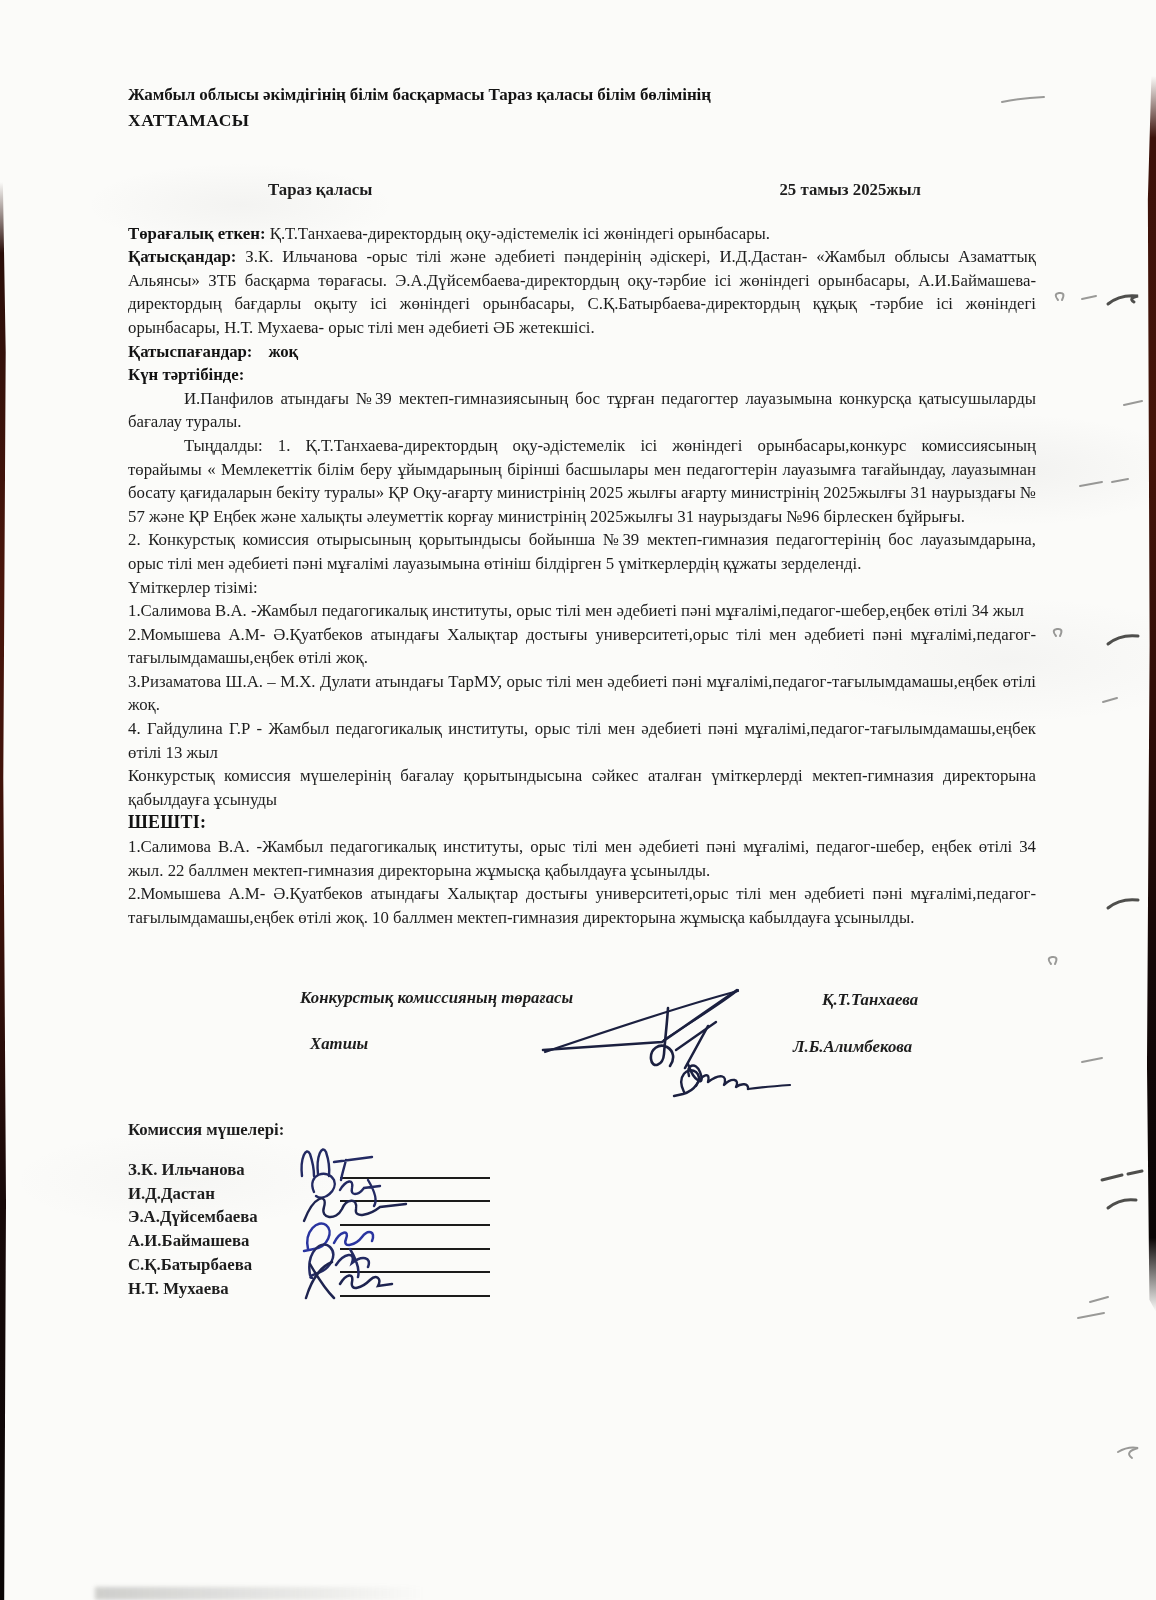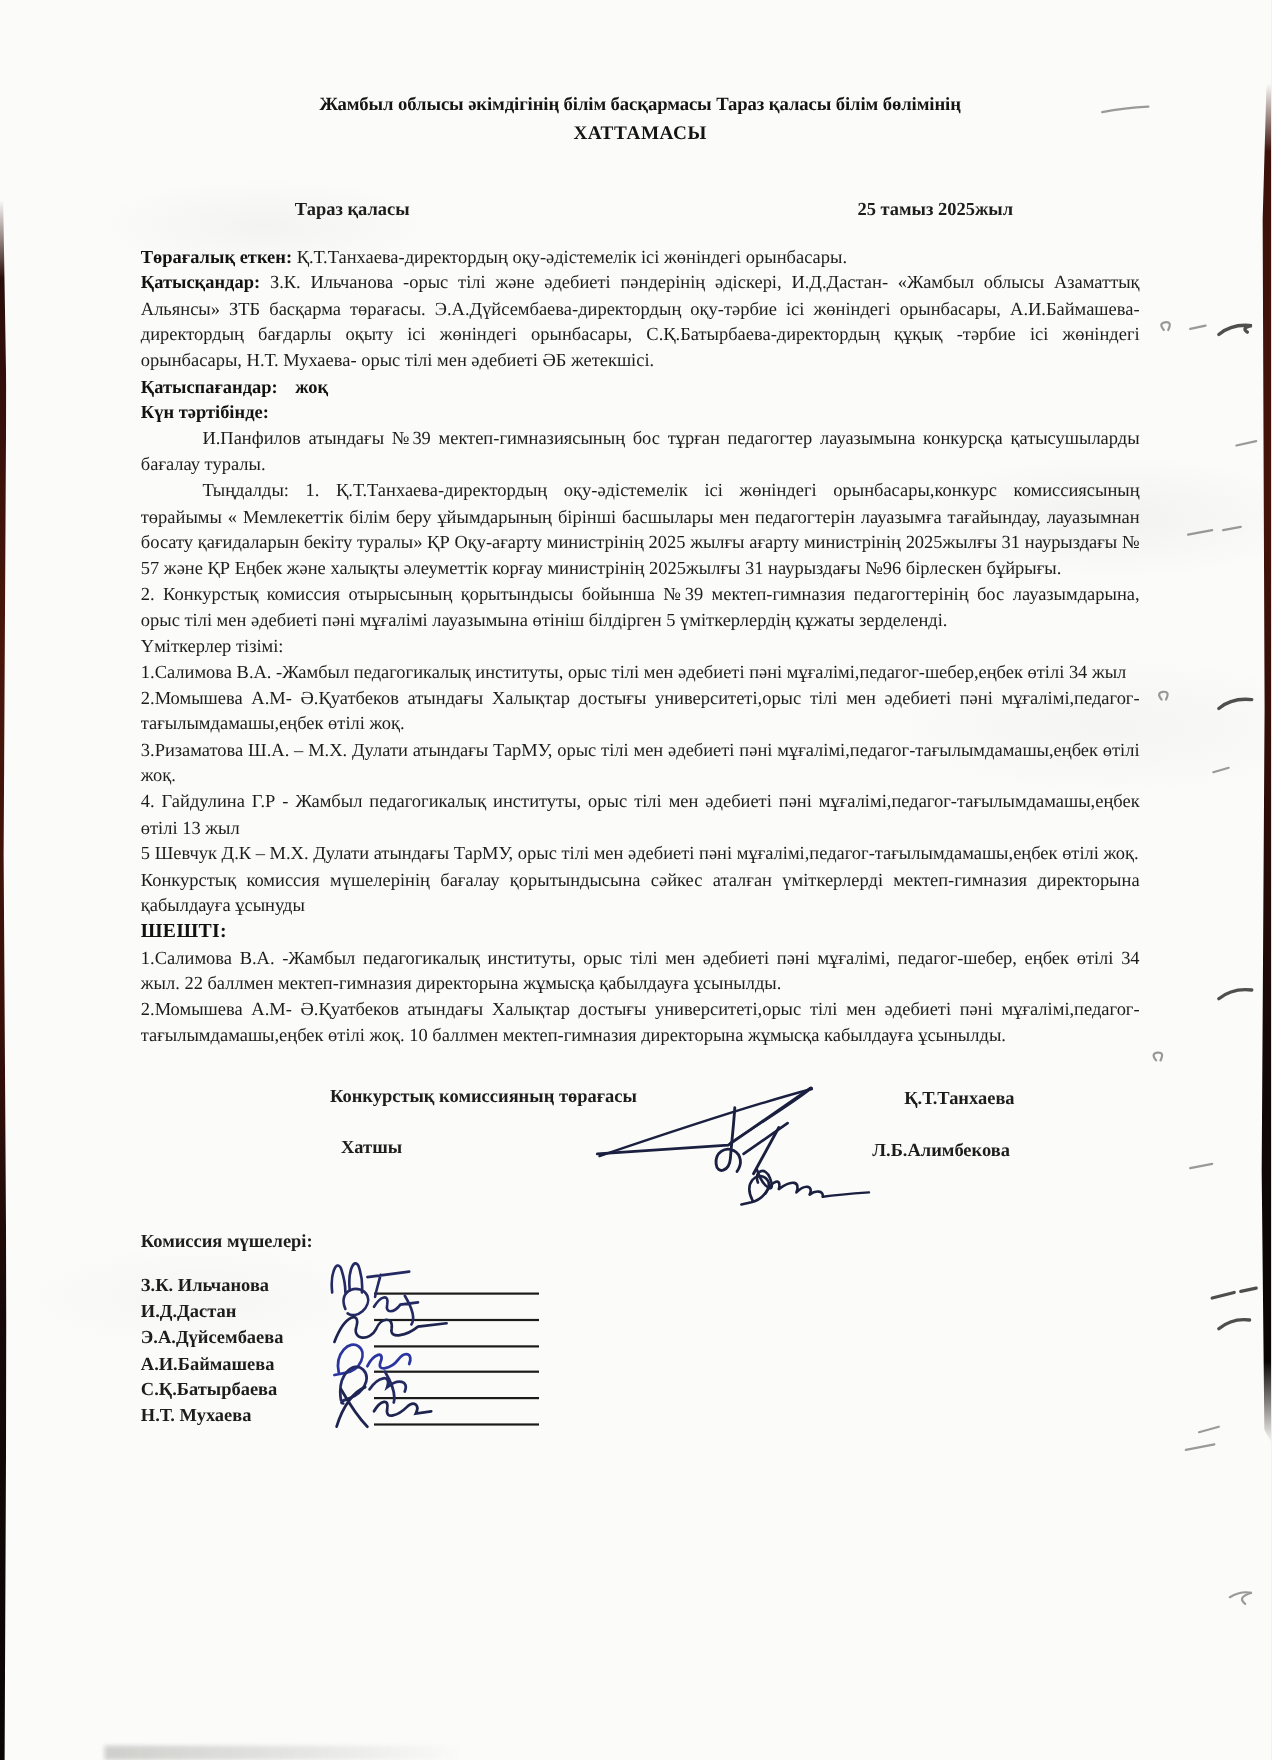--- a/index.html
+++ b/index.html
@@ -22,40 +22,40 @@
       radial-gradient(240px 70px at 180px 1180px, rgba(120,120,120,.04), transparent 70%);
   }
   .content{
     position:relative;
     width:908px;
     margin-left:128px;
     padding-top:82px;
     font-size:16.8px;
     line-height:23.6px;
   }
-  .doc-header{text-align:center;font-weight:bold;color:#141414;}
+  .doc-header{font-weight:bold;color:#141414;}
   .h-line{white-space:nowrap;letter-spacing:-.1px;font-size:17px;line-height:25px;}
   .h-title{font-size:17.5px;line-height:25px;letter-spacing:.5px;margin-top:1px;}
   .place-date{
     display:flex;justify-content:space-between;
     margin-top:45px;margin-bottom:20px;
     padding-left:140px;padding-right:115px;
   }
   .place{font-weight:600;}
   .date{font-weight:bold;}
   p.para{margin:0;text-align:justify;}
   p.indent{text-indent:56px;}
   b{color:#121212;}
   .gap{margin-left:16px;font-weight:bold;}
   .sp-before{margin-top:10px;}
   .sp-before-lg{margin-top:23px;}
   .decision-label{font-size:18px;letter-spacing:.3px;}
 
   
-  .sig-block{position:relative;height:108px;margin-top:26px;font-weight:bold;}
+  .sig-block{position:relative;height:108px;margin-top:51px;font-weight:bold;font-style:italic;}
   .sig-chair-label{position:absolute;left:172px;top:6px;}
   .sig-chair-name{position:absolute;left:694px;top:8px;}
   .sig-sec-label{position:absolute;left:182px;top:52px;}
   .sig-sec-name{position:absolute;left:665px;top:55px;}
   .sig-svg{position:absolute;left:0;top:-52px;width:908px;height:176px;pointer-events:none;}
 
   
   .members{margin-top:30px;}
   .members-label{font-weight:bold;margin-bottom:16px;}
   .member-row{
@@ -142,21 +142,20 @@
 
     <p class="para indent">Тыңдалды: 1. Қ.Т.Танхаева-директордың оқу-әдістемелік ісі жөніндегі орынбасары,конкурс комиссиясының төрайымы « Мемлекеттік білім беру ұйымдарының бірінші басшылары мен педагогтерін лауазымға тағайындау, лауазымнан босату қағидаларын бекіту туралы» ҚР Оқу-ағарту министрінің 2025 жылғы  ағарту министрінің 2025жылғы 31 наурыздағы № 57 және ҚР Еңбек және халықты әлеуметтік корғау министрінің 2025жылғы 31 наурыздағы №96 бірлескен бұйрығы.</p>
 
     <p class="para">2. Конкурстық комиссия отырысының қорытындысы бойынша №39 мектеп-гимназия педагогтерінің бос лауазымдарына, орыс тілі мен  әдебиеті пәні мұғалімі лауазымына өтініш білдірген 5 үміткерлердің құжаты зерделенді.</p>
 
     <p class="para">Үміткерлер тізімі:</p>
     <p class="para">1.Салимова В.А. -Жамбыл педагогикалық институты, орыс тілі мен әдебиеті пәні мұғалімі,педагог-шебер,еңбек өтілі 34 жыл</p>
     <p class="para">2.Момышева А.М- Ә.Қуатбеков атындағы Халықтар достығы университеті,орыс тілі мен әдебиеті пәні мұғалімі,педагог-тағылымдамашы,еңбек өтілі жоқ.</p>
     <p class="para">3.Ризаматова Ш.А. – М.Х. Дулати атындағы ТарМУ, орыс тілі мен әдебиеті пәні мұғалімі,педагог-тағылымдамашы,еңбек өтілі жоқ.</p>
     <p class="para">4. Гайдулина Г.Р - Жамбыл педагогикалық институты, орыс тілі мен әдебиеті пәні мұғалімі,педагог-тағылымдамашы,еңбек өтілі 13 жыл</p>
-    <p class="para">5 Шевчук Д.К – М.Х. Дулати атындағы ТарМУ, орыс тілі мен әдебиеті пәні мұғалімі,педагог-тағылымдамашы,еңбек өтілі жоқ.</p>
 
     <p class="para">Конкурстық комиссия мүшелерінің  бағалау қорытындысына сәйкес аталған үміткерлерді мектеп-гимназия директорына қабылдауға ұсынуды</p>
 
     <p class="para"><b class="decision-label">ШЕШТІ:</b></p>
     <p class="para">1.Салимова В.А. -Жамбыл педагогикалық институты, орыс тілі мен әдебиеті пәні мұғалімі, педагог-шебер, еңбек өтілі 34 жыл. 22 баллмен мектеп-гимназия директорына жұмысқа қабылдауға ұсынылды.</p>
     <p class="para sp-before-lg">2.Момышева А.М- Ә.Қуатбеков атындағы Халықтар достығы университеті,орыс тілі мен әдебиеті пәні мұғалімі,педагог-тағылымдамашы,еңбек өтілі жоқ. 10 баллмен мектеп-гимназия директорына жұмысқа кабылдауға ұсынылды.</p>
 
     <div class="sig-block">
       <span class="sig-chair-label">Конкурстық комиссияның төрағасы</span>
       <span class="sig-chair-name">Қ.Т.Танхаева</span>

